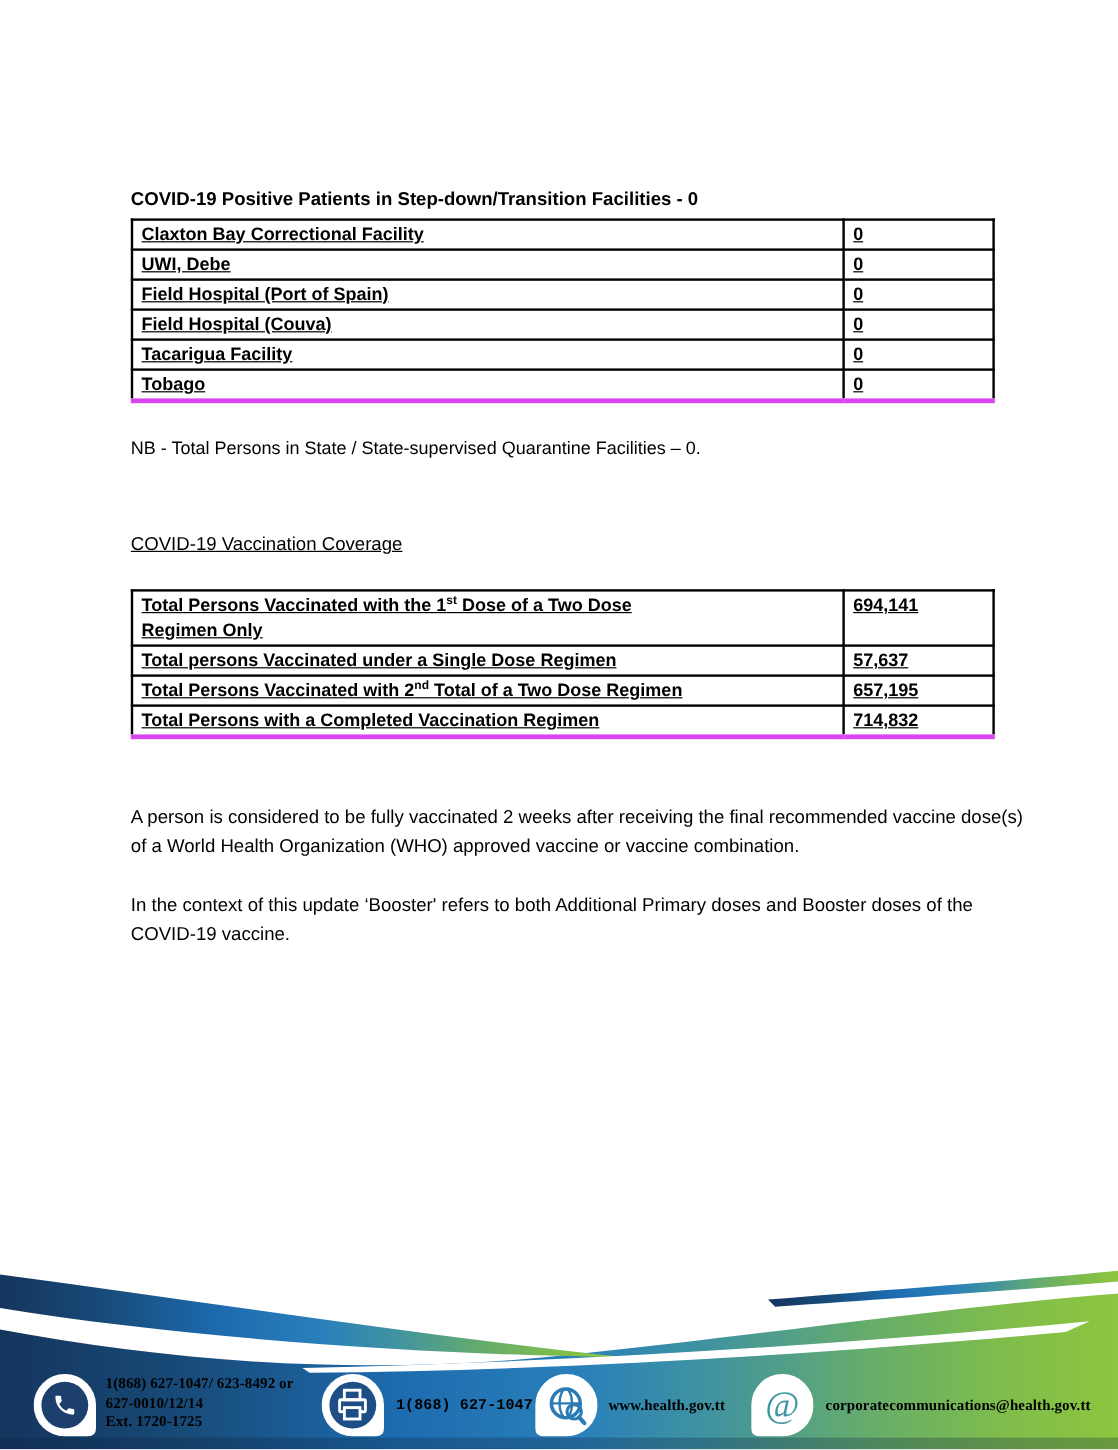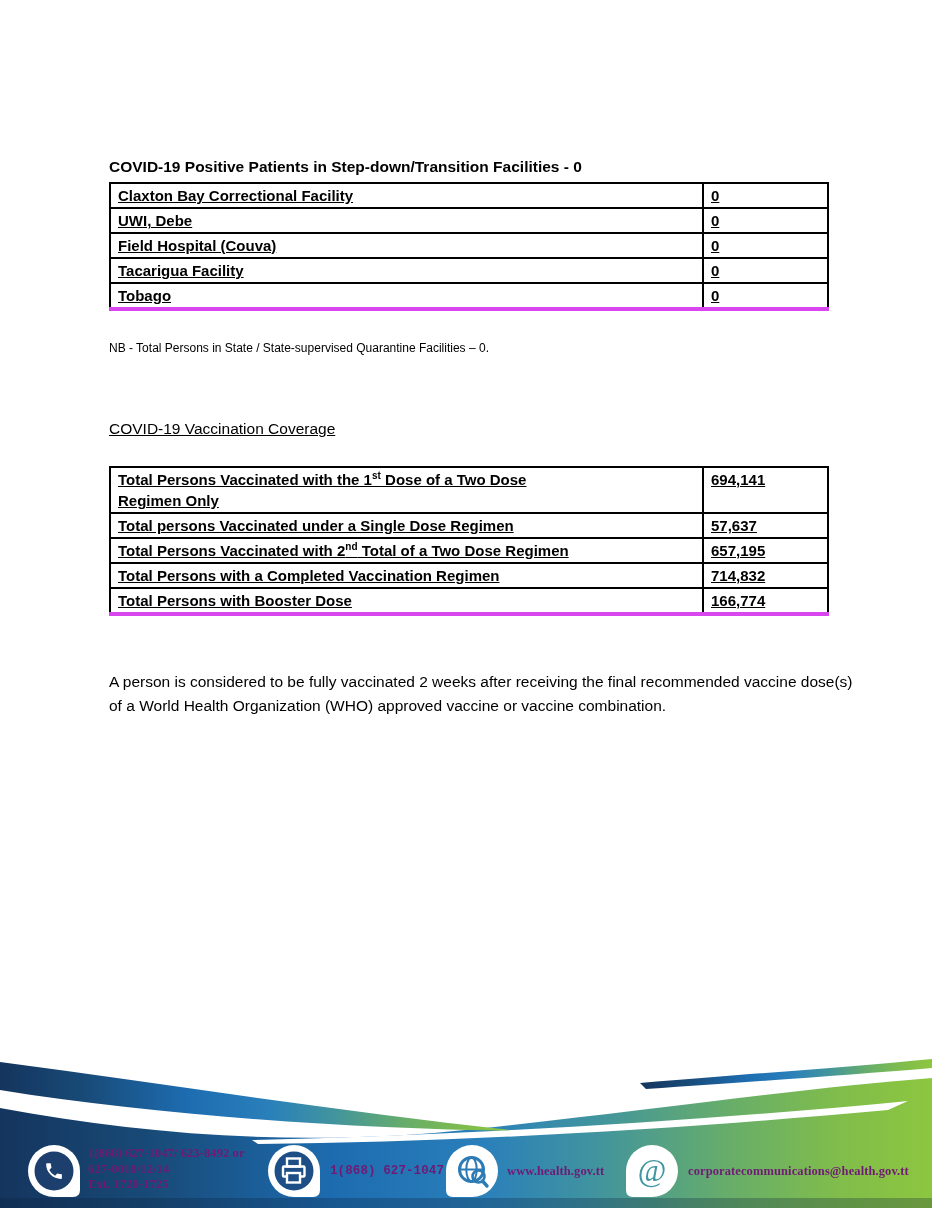--- a/index.html
+++ b/index.html
@@ -31,21 +31,21 @@
     font-size:15px;font-weight:bold;line-height:21px;
     padding:1px 7px 1px 7px;
     vertical-align:top;
   }
   .doc-table tr{height:25px;}
   .doc-table td.cell-label{width:577px;}
   .doc-table td.cell-value{width:109px;}
   .doc-table tr:last-child td{border-bottom:4px solid #d946ef;}
   .doc-table sup{font-size:10px;line-height:0;vertical-align:super;}
   .nb-note{
-    font-size:12px;line-height:17px;
+    font-size:15px;line-height:17px;
     margin:29px 0 0 0;
   }
   .section-heading{
     font-size:15.5px;font-weight:normal;line-height:17px;
     text-decoration:underline;
     margin:63px 0 29px 0;
   }
   .doc-paragraph{
     font-size:15.5px;line-height:24px;
     margin:0;
@@ -54,21 +54,21 @@
   .para-2{margin-top:25px;width:760px;}
 
   
   .footer{
     position:absolute;left:0;bottom:0;width:932px;height:178px;
   }
   .footer-svg{position:absolute;left:0;top:0;width:932px;height:178px;display:block;}
   .footer-item-icon{position:absolute;width:52px;height:52px;top:115px;}
   .footer-text{
     position:absolute;
-    color:#701a75;
+    color:#000000;
     font-family:"Liberation Serif", serif;
     font-weight:bold;
     font-size:12.5px;line-height:15.5px;
     white-space:nowrap;
     letter-spacing:0.1px;
   }
   .footer-text span{display:block;}
   .ft-phone{left:88px;top:116px;}
   .ft-fax{left:330px;top:134px;font-family:Liberation Mono, monospace;}
   .ft-web{left:507px;top:134px;}
@@ -91,20 +91,24 @@
       <tbody>
           <tr>
             <td class="cell-label">Claxton Bay Correctional Facility</td>
             <td class="cell-value">0</td>
           </tr>
           <tr>
             <td class="cell-label">UWI, Debe</td>
             <td class="cell-value">0</td>
           </tr>
           <tr>
+            <td class="cell-label">Field Hospital (Port of Spain)</td>
+            <td class="cell-value">0</td>
+          </tr>
+          <tr>
             <td class="cell-label">Field Hospital (Couva)</td>
             <td class="cell-value">0</td>
           </tr>
           <tr>
             <td class="cell-label">Tacarigua Facility</td>
             <td class="cell-value">0</td>
           </tr>
           <tr>
             <td class="cell-label">Tobago</td>
             <td class="cell-value">0</td>
@@ -127,29 +131,26 @@
             <td class="cell-value">57,637</td>
           </tr>
           <tr>
             <td class="cell-label"><span>Total Persons Vaccinated with 2</span><sup>nd</sup><span> Total of a Two Dose Regimen</span></td>
             <td class="cell-value">657,195</td>
           </tr>
           <tr>
             <td class="cell-label"><span>Total Persons with a Completed Vaccination Regimen</span></td>
             <td class="cell-value">714,832</td>
           </tr>
-          <tr>
-            <td class="cell-label"><span>Total Persons with Booster Dose</span></td>
-            <td class="cell-value">166,774</td>
-          </tr>
         </tbody>
     </table>
 
     <p class="doc-paragraph para-1">A person is considered to be fully vaccinated 2 weeks after receiving the final recommended vaccine dose(s) of a World Health Organization (WHO) approved vaccine or vaccine combination.</p>
 
+    <p class="doc-paragraph para-2">In the context of this update ‘Booster' refers to both Additional Primary doses and Booster doses of the COVID-19 vaccine.</p>
 
   </div>
 
   <div class="footer">
 
     <svg class="footer-svg" viewBox="0 0 932 178" preserveAspectRatio="none" xmlns="http://www.w3.org/2000/svg">
       <defs>
         <linearGradient id="fg" x1="0" y1="0" x2="1" y2="0">
           <stop offset="0" stop-color="#14355e"></stop>
           <stop offset="0.16" stop-color="#184a77"></stop>

